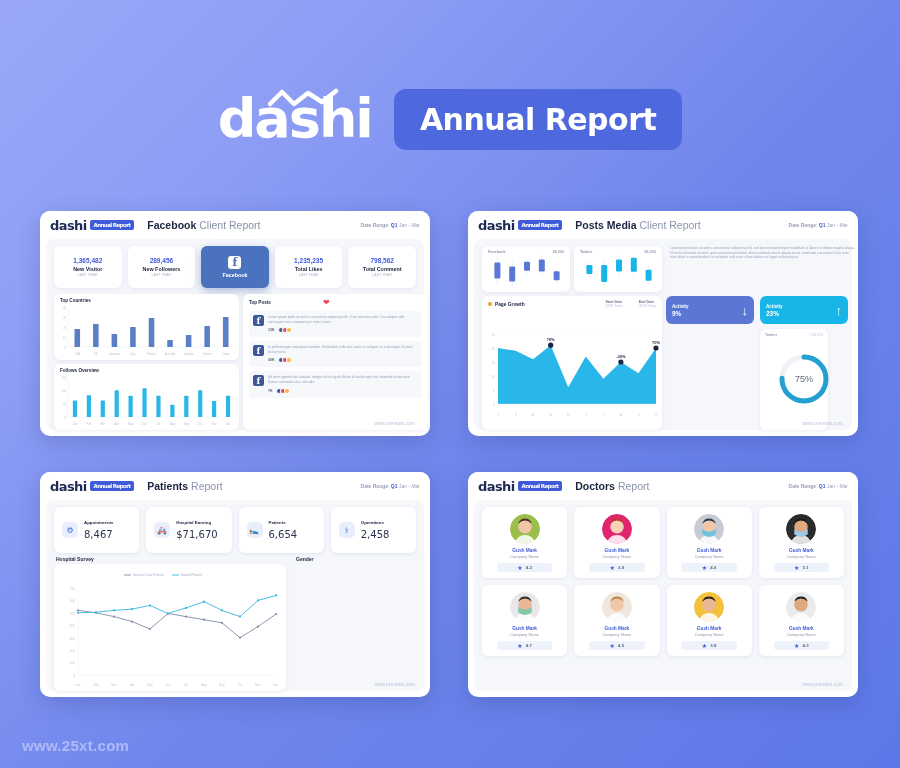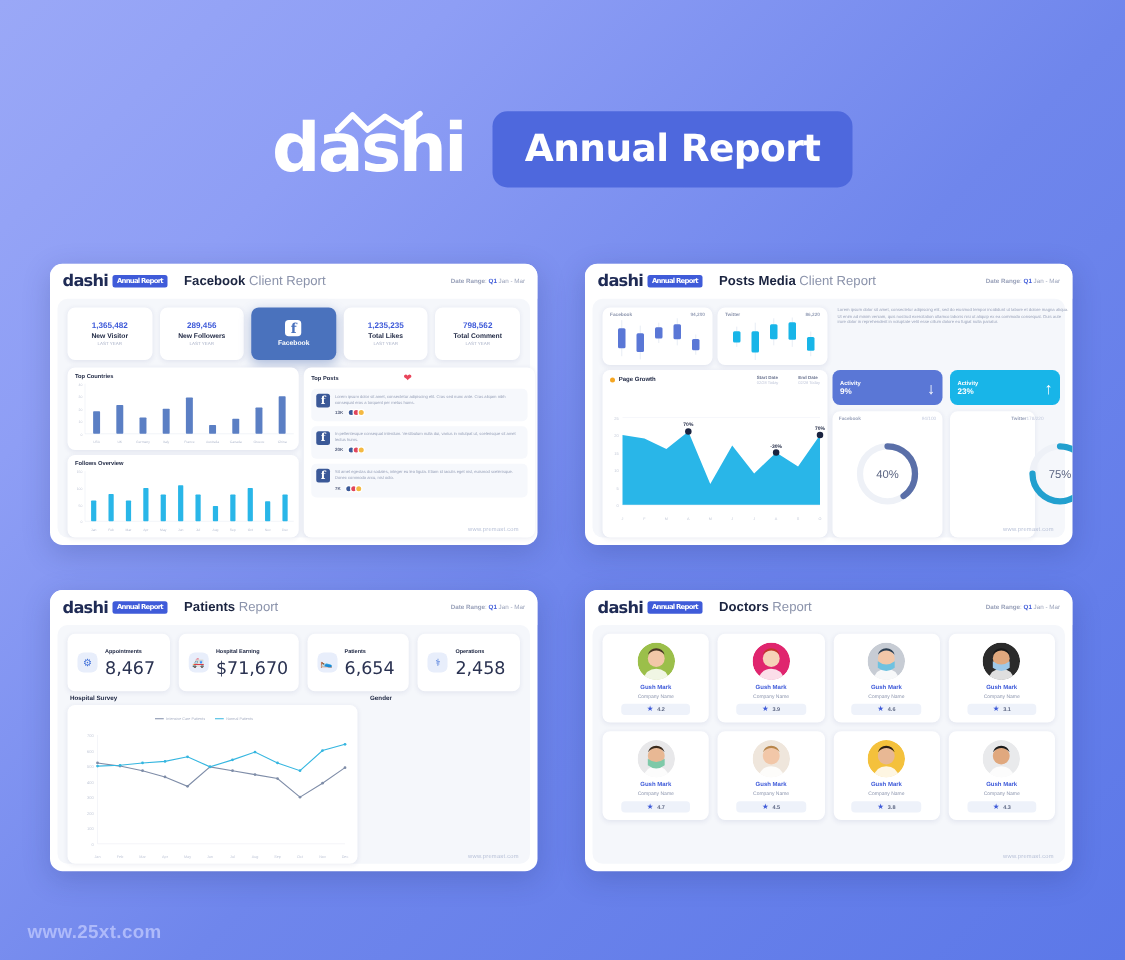--- a/index.html
+++ b/index.html
@@ -88,21 +88,21 @@
             line-height:4.7px; color:#9aa3ba; }
   .c2c { left:8px; top:57px; width:180px; height:134px; }
   .act { position:absolute; width:88px; height:28px; border-radius:6px; padding:5px 6px;
          color:#fff; display:flex; align-items:center; }
   .act .t { font-size:4.6px; font-weight:700; }
   .act .p { font-size:6.5px; font-weight:700; margin-top:1px; }
   .act .arw { margin-left:auto; font-size:13px; font-weight:300; line-height:13px; }
   .act1 { left:192px; top:57px; background:#5a77d6; }
   .act2 { left:286px; top:57px; background:#18b5e8; }
   .c2d { left:192px; top:90px; width:88px; height:101px; }
-  .c2e { left:286px; top:90px; width:68px; height:101px;padding-left:44px; }
+  .c2e { left:286px; top:90px; width:68px; height:101px; }
   .dn-head { display:flex; justify-content:space-between; padding:4px 5px 0 5px; }
   .dn-head .a { font-size:3.8px; color:#9aa3ba; font-weight:700; }
   .dn-head .b { font-size:3.8px; color:#c3cade; }
 
   .cc-head { display:flex; justify-content:space-between; padding:4px 6px 0 6px; }
   .cc-head .a { font-size:3.8px; color:#8c95ad; font-weight:700; }
   .cc-head .b { font-size:3.8px; color:#9aa3ba; font-weight:700; }
 
   .pg-head { display:flex; align-items:center; padding:4px 6px 0 6px; }
   .pg-dot { width:4px; height:4px; border-radius:50%; background:#f5a623; margin-right:3px; }
@@ -110,21 +110,21 @@
   .pg-dates { margin-left:auto; display:flex; gap:16px; }
   .pg-dates .col .t { font-size:3.6px; font-weight:700; color:#6b7490; }
   .pg-dates .col .d { font-size:3.2px; color:#c0c7da; }
 
   
   .stats3 { position:absolute; left:8px; right:8px; top:7px; height:46px; display:flex; gap:7px; }
   .stat3 { flex:1; display:flex; align-items:center; gap:6px; padding:0 8px; }
   .stat3 .ico { width:16px; height:16px; border-radius:5px; background:#e8eefb;
                 display:flex; align-items:center; justify-content:center; color:#3f6fd8; font-size:8px; }
   .stat3 .n { font-size:4.4px; font-weight:700; color:#1b2440; }
-  .stat3 .v { font-size:14px; font-weight:400; color:#2b3352; margin-top:4px;
+  .stat3 .v { font-size:10px; font-weight:400; color:#2b3352; margin-top:4px;
               font-family:"DejaVu Sans", sans-serif; }
   .sec-t { position:absolute; font-size:5px; font-weight:700; color:#1b2440; }
   .c3a { left:8px; top:64px; width:232px; height:127px; }
   .c3b { left:246px; top:64px; width:136px; height:127px; }
 
   
   .docgrid { position:absolute; left:8px; top:7px; right:8px; display:grid;
              grid-template-columns:repeat(4,1fr); gap:7px; }
   .doc { background:#fff; border-radius:6px; box-shadow:0 1px 4px rgba(40,60,120,.09);
          padding:7px 5px 6px; display:flex; flex-direction:column; align-items:center; }
@@ -422,31 +422,20 @@
       <div class="arw">↓</div>
     </div>
     <div class="act act2">
       <div>
         <div class="t">Activity</div>
         <div class="p">23%</div>
       </div>
       <div class="arw">↑</div>
     </div>
 
-    <div class="chartbox c2d">
-      <div class="dn-head">
-        <span class="a">Facebook</span>
-        <span class="b">94/100</span>
-      </div>
-      <svg id="svg-donut-fb" width="88" height="82" viewBox="0 0 88 82">
-          <circle cx="44" cy="42" r="22" fill="none" stroke="#eef1f7" stroke-width="5"></circle>
-          <circle cx="44" cy="42" r="22" fill="none" stroke="#5a6fa8" stroke-width="5" stroke-dasharray="55.29203070318036 138.23007675795088" stroke-linecap="round" transform="rotate(-90 44 42)"></circle>
-          <text x="44" y="45.15" text-anchor="middle" font-size="9" fill="#5b6582">40%</text>
-        </svg>
-    </div>
     <div class="chartbox c2e">
       <div class="dn-head">
         <span class="a">Twitter</span>
         <span class="b">178/220</span>
       </div>
       <svg id="svg-donut-tw" width="88" height="82" viewBox="0 0 88 82">
           <circle cx="44" cy="42" r="22" fill="none" stroke="#eef1f7" stroke-width="5"></circle>
           <circle cx="44" cy="42" r="22" fill="none" stroke="#22a0cf" stroke-width="5" stroke-dasharray="103.67255756846316 138.23007675795088" stroke-linecap="round" transform="rotate(-90 44 42)"></circle>
           <text x="44" y="45.15" text-anchor="middle" font-size="9" fill="#5b6582">75%</text>
         </svg>

